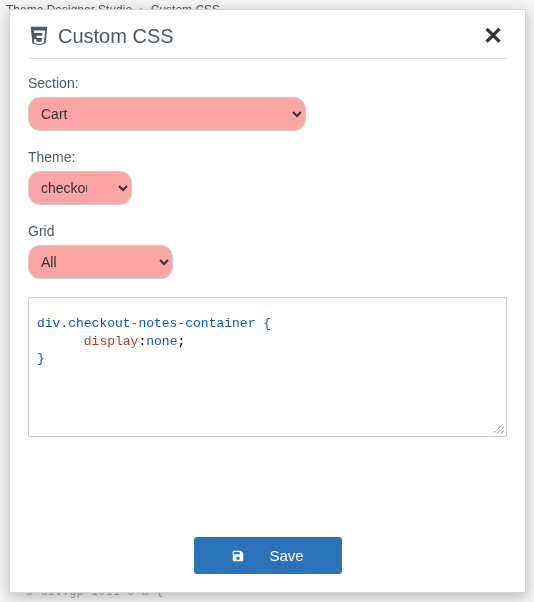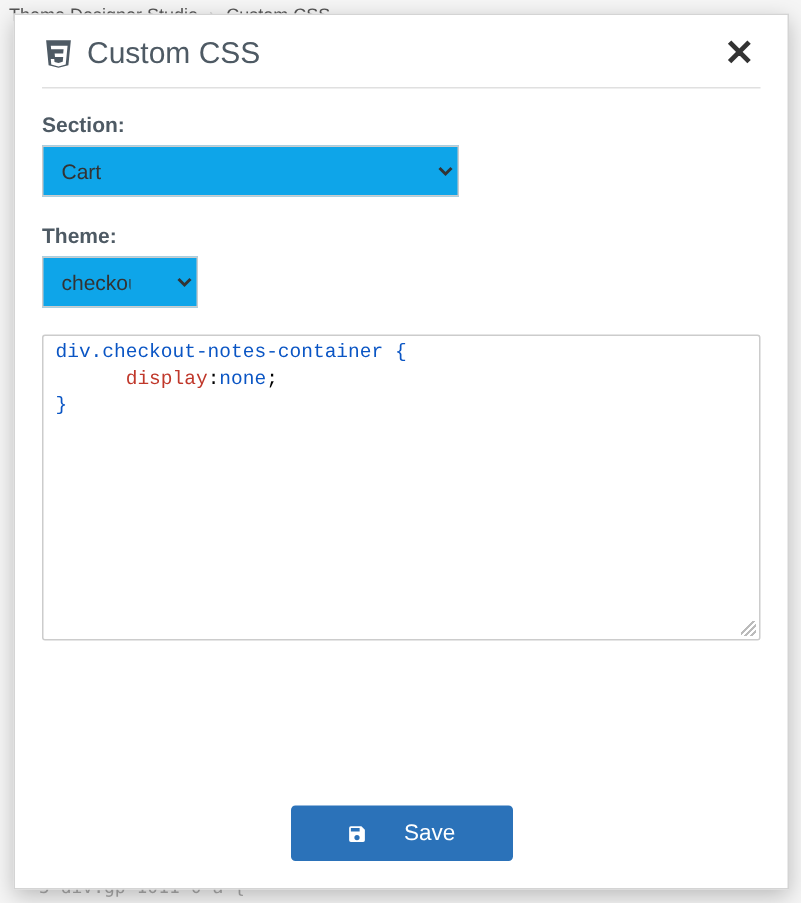--- a/index.html
+++ b/index.html
@@ -63,45 +63,45 @@
   color: #333;
   cursor: pointer;
   line-height: 1;
   background: none; border: none;
   padding: 0 4px;
 }
 .field-group { margin-bottom: 18px; }
 .field-label {
   font-size: 14px;
   color: #4e5a64;
-  font-weight: 700;
+  font-weight: 400;
   display: block;
   margin-bottom: 6px;
 }
 select {
   font-size: 14px;
   padding: 6px 28px 6px 8px;
   border: 1px solid #ccc;
-  border-radius: 0;
-  background: #0ea5e9;
+  border-radius: 12px;
+  background: #fca5a5;
   color: #333;
   height: 34px;
   -webkit-appearance: menulist;
   appearance: menulist;
 }
 .sel-section { width: 278px; }
 .sel-view { width: 104px; }
 .sel-grid { width: 145px; }
 
 .css-render {
   width: 100%;
-  height: 204px;
+  height: 140px;
   border: 1px solid #ccc;
   border-radius: 2px;
-  padding: 2px 8px;
+  padding: 17px 8px;
   font-family: "Courier New", monospace;
   font-size: 13px;
   line-height: 1.35;
   overflow: auto;
   white-space: pre;
   position: relative;
 }
 .css-render .sel { color: #0a55c4; }
 .css-render .prop { color: #c0382b; }
 .css-render .val { color: #0a55c4; }
@@ -161,20 +161,26 @@
     </select>
   </div>
 
   <div class="field-group">
     <label class="field-label">Theme:</label>
     <select class="sel-view">
       <option>checkout</option>
     </select>
   </div>
 
+  <div class="field-group">
+    <label class="field-label">Grid</label>
+    <select class="sel-grid">
+      <option>All</option>
+    </select>
+  </div>
 
   <div class="field-group" style="margin-bottom:0">
     <div class="css-render" id="css-render" contenteditable="true" spellcheck="false" style=""><span class="sel">div.checkout-notes-container </span><span class="brace">{</span>
       <span class="prop">display</span>:<span class="val">none</span>;
 <span class="brace">}</span>
 <div class="resize-grip"></div></div>
   </div>
 
   <div class="footer">
     <button class="save-btn">

